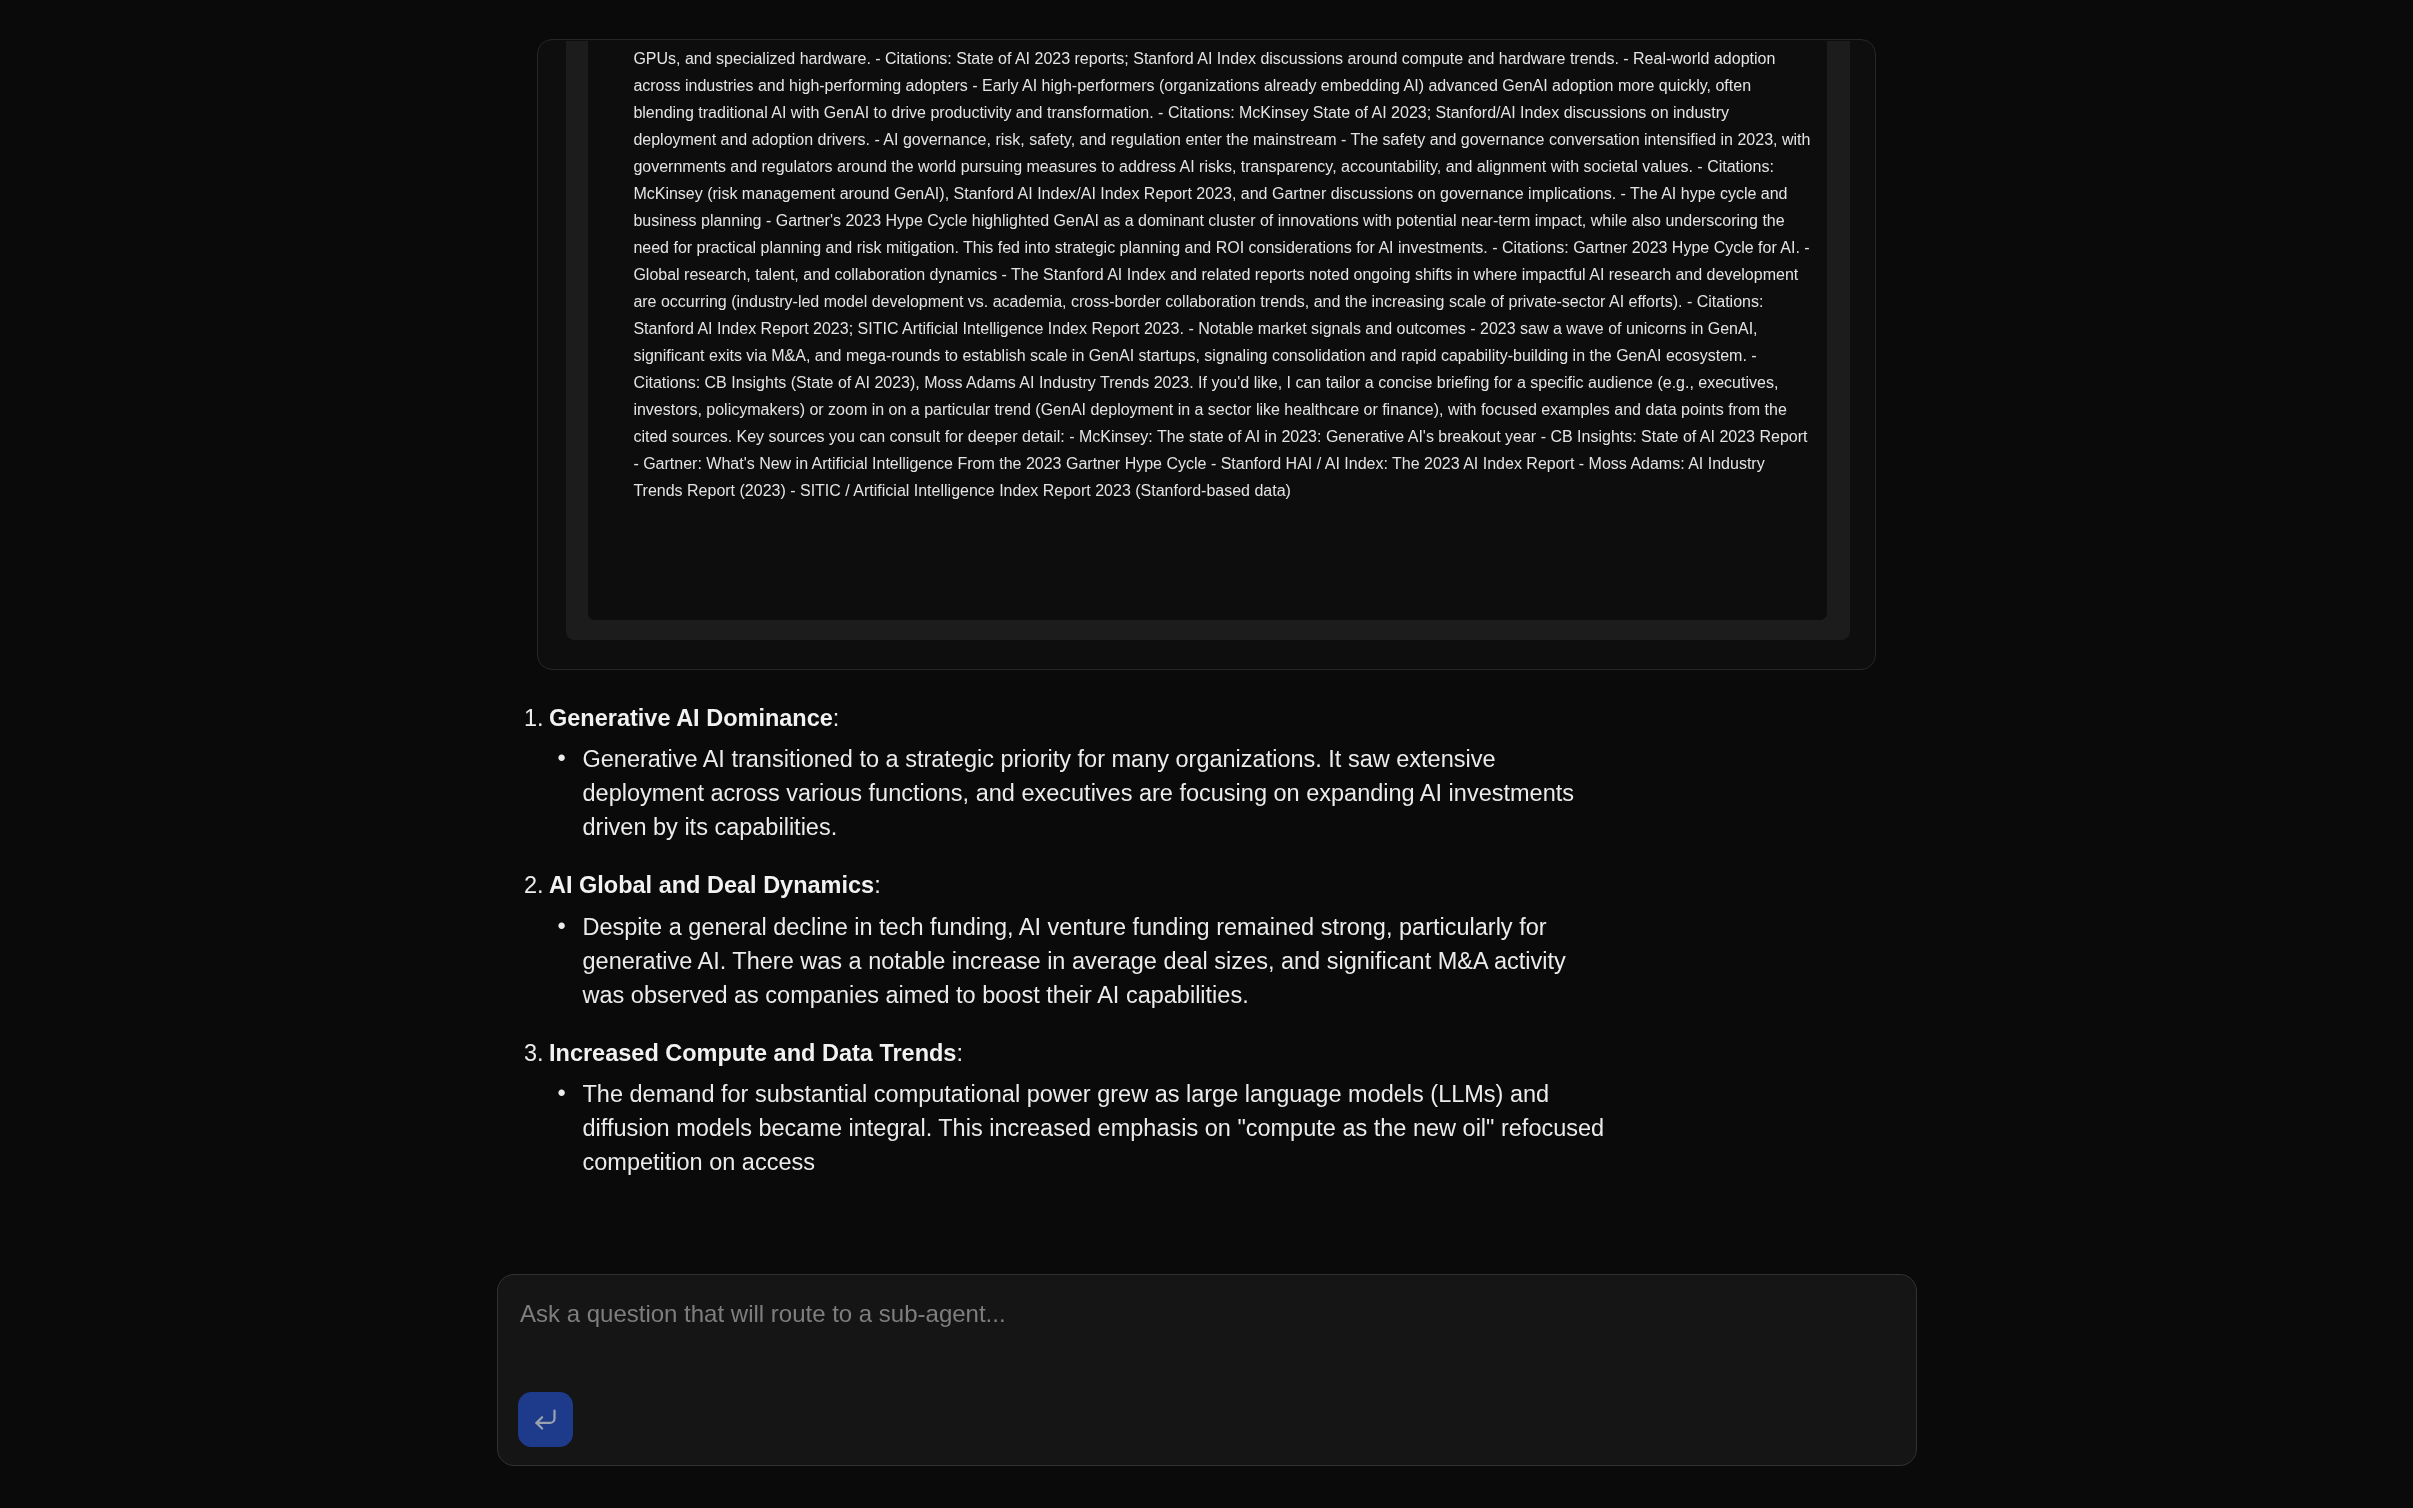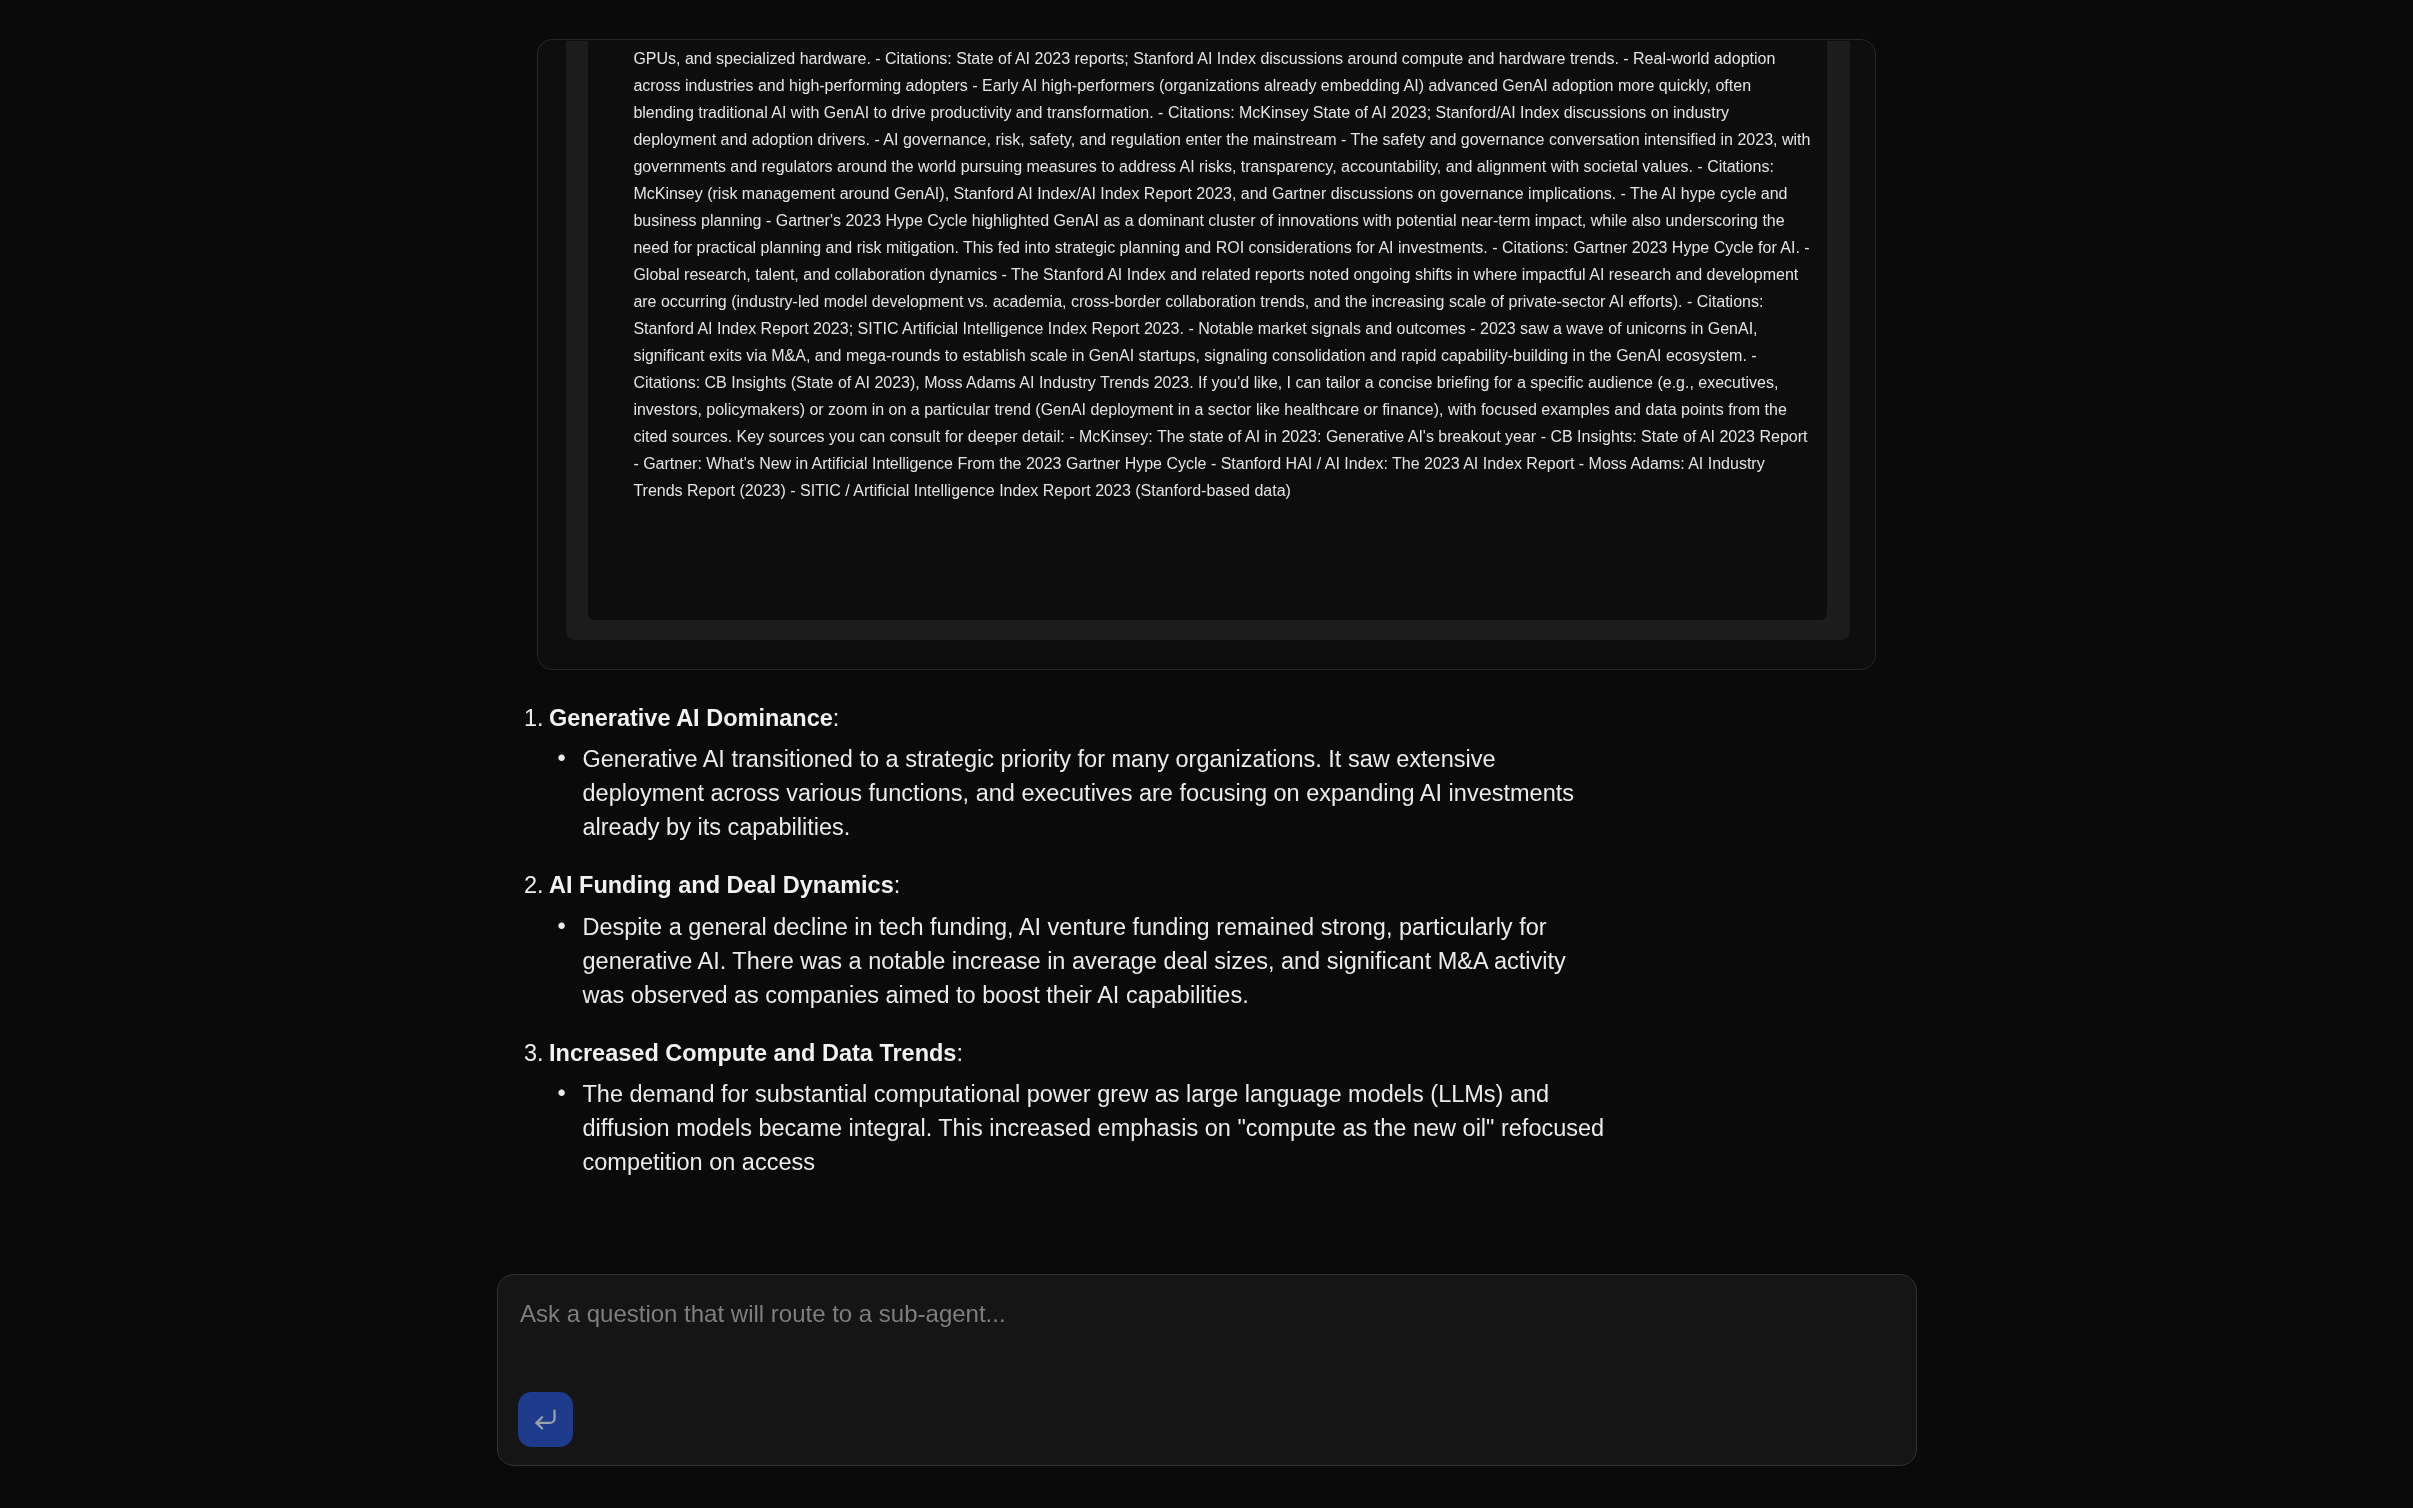--- a/index.html
+++ b/index.html
@@ -138,28 +138,28 @@
 
 <div class="message">
 
   <div class="msg-item">
     <div class="msg-item-heading">
       <span class="msg-item-number">1.</span>
       <span><span class="msg-item-title">Generative AI Dominance</span><span>:</span></span>
     </div>
     <div class="msg-bullet">
       <span class="bullet-dot">•</span>
-      <span class="bullet-text">Generative AI transitioned to a strategic priority for many organizations. It saw extensive deployment across various functions, and executives are focusing on expanding AI investments already by its capabilities.</span>
+      <span class="bullet-text">Generative AI transitioned to a strategic priority for many organizations. It saw extensive deployment across various functions, and executives are focusing on expanding AI investments driven by its capabilities.</span>
     </div>
   </div>
 
   <div class="msg-item">
     <div class="msg-item-heading">
       <span class="msg-item-number">2.</span>
-      <span><span class="msg-item-title">AI Funding and Deal Dynamics</span><span>:</span></span>
+      <span><span class="msg-item-title">AI Global and Deal Dynamics</span><span>:</span></span>
     </div>
     <div class="msg-bullet">
       <span class="bullet-dot">•</span>
       <span class="bullet-text">Despite a general decline in tech funding, AI venture funding remained strong, particularly for generative AI. There was a notable increase in average deal sizes, and significant M&amp;A activity was observed as companies aimed to boost their AI capabilities.</span>
     </div>
   </div>
 
   <div class="msg-item">
     <div class="msg-item-heading">
       <span class="msg-item-number">3.</span>

